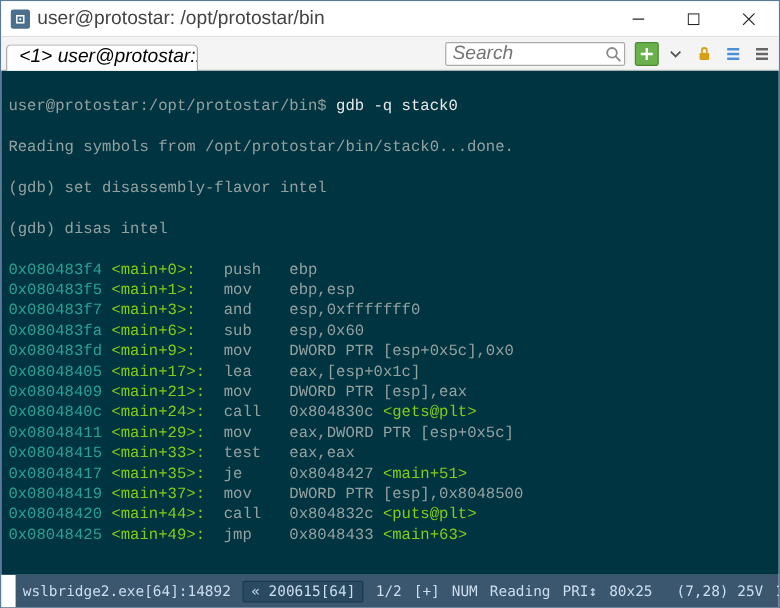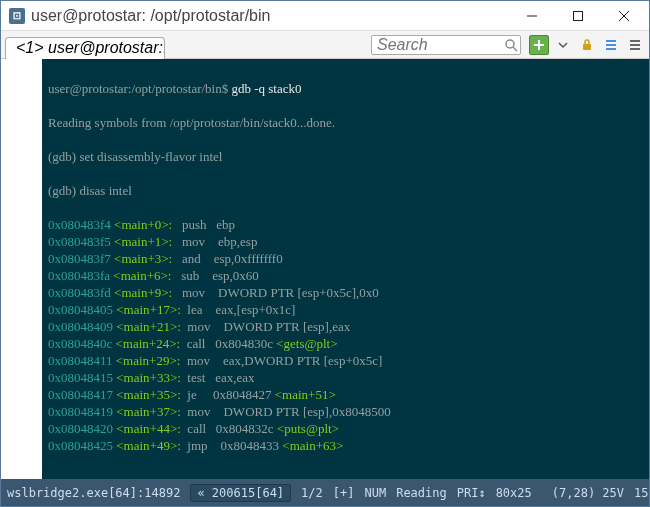--- a/index.html
+++ b/index.html
@@ -13,28 +13,28 @@
   .tab { height: 22px; padding: 0 10px; display: flex; align-items: center; font-size: 16px; border: 1px solid #aaa; border-bottom: none; border-top-left-radius: 4px; border-top-right-radius: 4px; background: #fff; position: relative; top: 3px; white-space: nowrap; max-width: 160px; overflow: hidden; text-overflow: ellipsis; font-style: italic;}
   .tab.inactive { background: #e8e8e8; color: #555; border-color:#bbb;}
   .tab.active { background: #fff; z-index: 2; }
   .spacer { flex: 1; }
   .search-box { width: 150px; height: 20px; border: 1px solid #aaa; border-radius: 2px; padding: 0 18px 0 5px; font-style: italic; color: #888; font-size: 16px; background: #fff; position: relative;}
   .search-wrap { position: relative; margin-right: 4px;}
   .search-wrap svg { position: absolute; right: 3px; top: 3px; }
   .tb-btn { width: 20px; height: 20px; display: flex; align-items: center; justify-content: center; border: 1px solid transparent; border-radius: 2px; margin-left: 2px;}
   .tb-btn.plus { background: #6ab04c; color: #fff; font-weight: bold; border-color:#4a8a2c;}
   .tb-btn.lock svg { fill:#d4a017;}
-  .terminal { background: #003440; color: #fff; font-family: Liberation Serif, serif; font-size: 13px; line-height: 17px; padding: 4px 6px; height: 420px; overflow: hidden; white-space: pre; letter-spacing: 0px; margin-left: 41px;}
+  .terminal { background: #003440; color: #fff; font-family: Liberation Mono, monospace; font-size: 13px; line-height: 17px; padding: 4px 6px; height: 420px; overflow: hidden; white-space: pre; letter-spacing: 0px;}
   .term-line { display: block; white-space: pre; }
   .addr { color: #2aa198; }
   .sym { color: #84cc16; }
   .white { color: #e8e8e8; }
   .gray { color: #94a1a1; }
   @keyframes blink { 50% { opacity: 0; } }
-  .statusbar { height: 28px; background: #3b5770; color: #cde; display: flex; align-items: center; font-family: "Consolas", monospace; font-size: 12px; padding: 0 6px; gap: 10px; }
+  .statusbar { height: 28px; background: #3b5770; color: #cde; display: flex; align-items: center; font-family: "Consolas", monospace; font-size: 12px; padding: 0 6px; gap: 10px; margin-left: 12px; }
   .status-seg { white-space: nowrap; }
   .status-btn { background: #2a4a62; padding: 1px 6px; border-radius: 2px; border:1px solid #1a3a52;}
   .status-spacer { flex: 1; }
 </style>
 </head>
 <body>
 
 <div class="titlebar">
   <div class="app-icon">
       <span>⊡</span>

